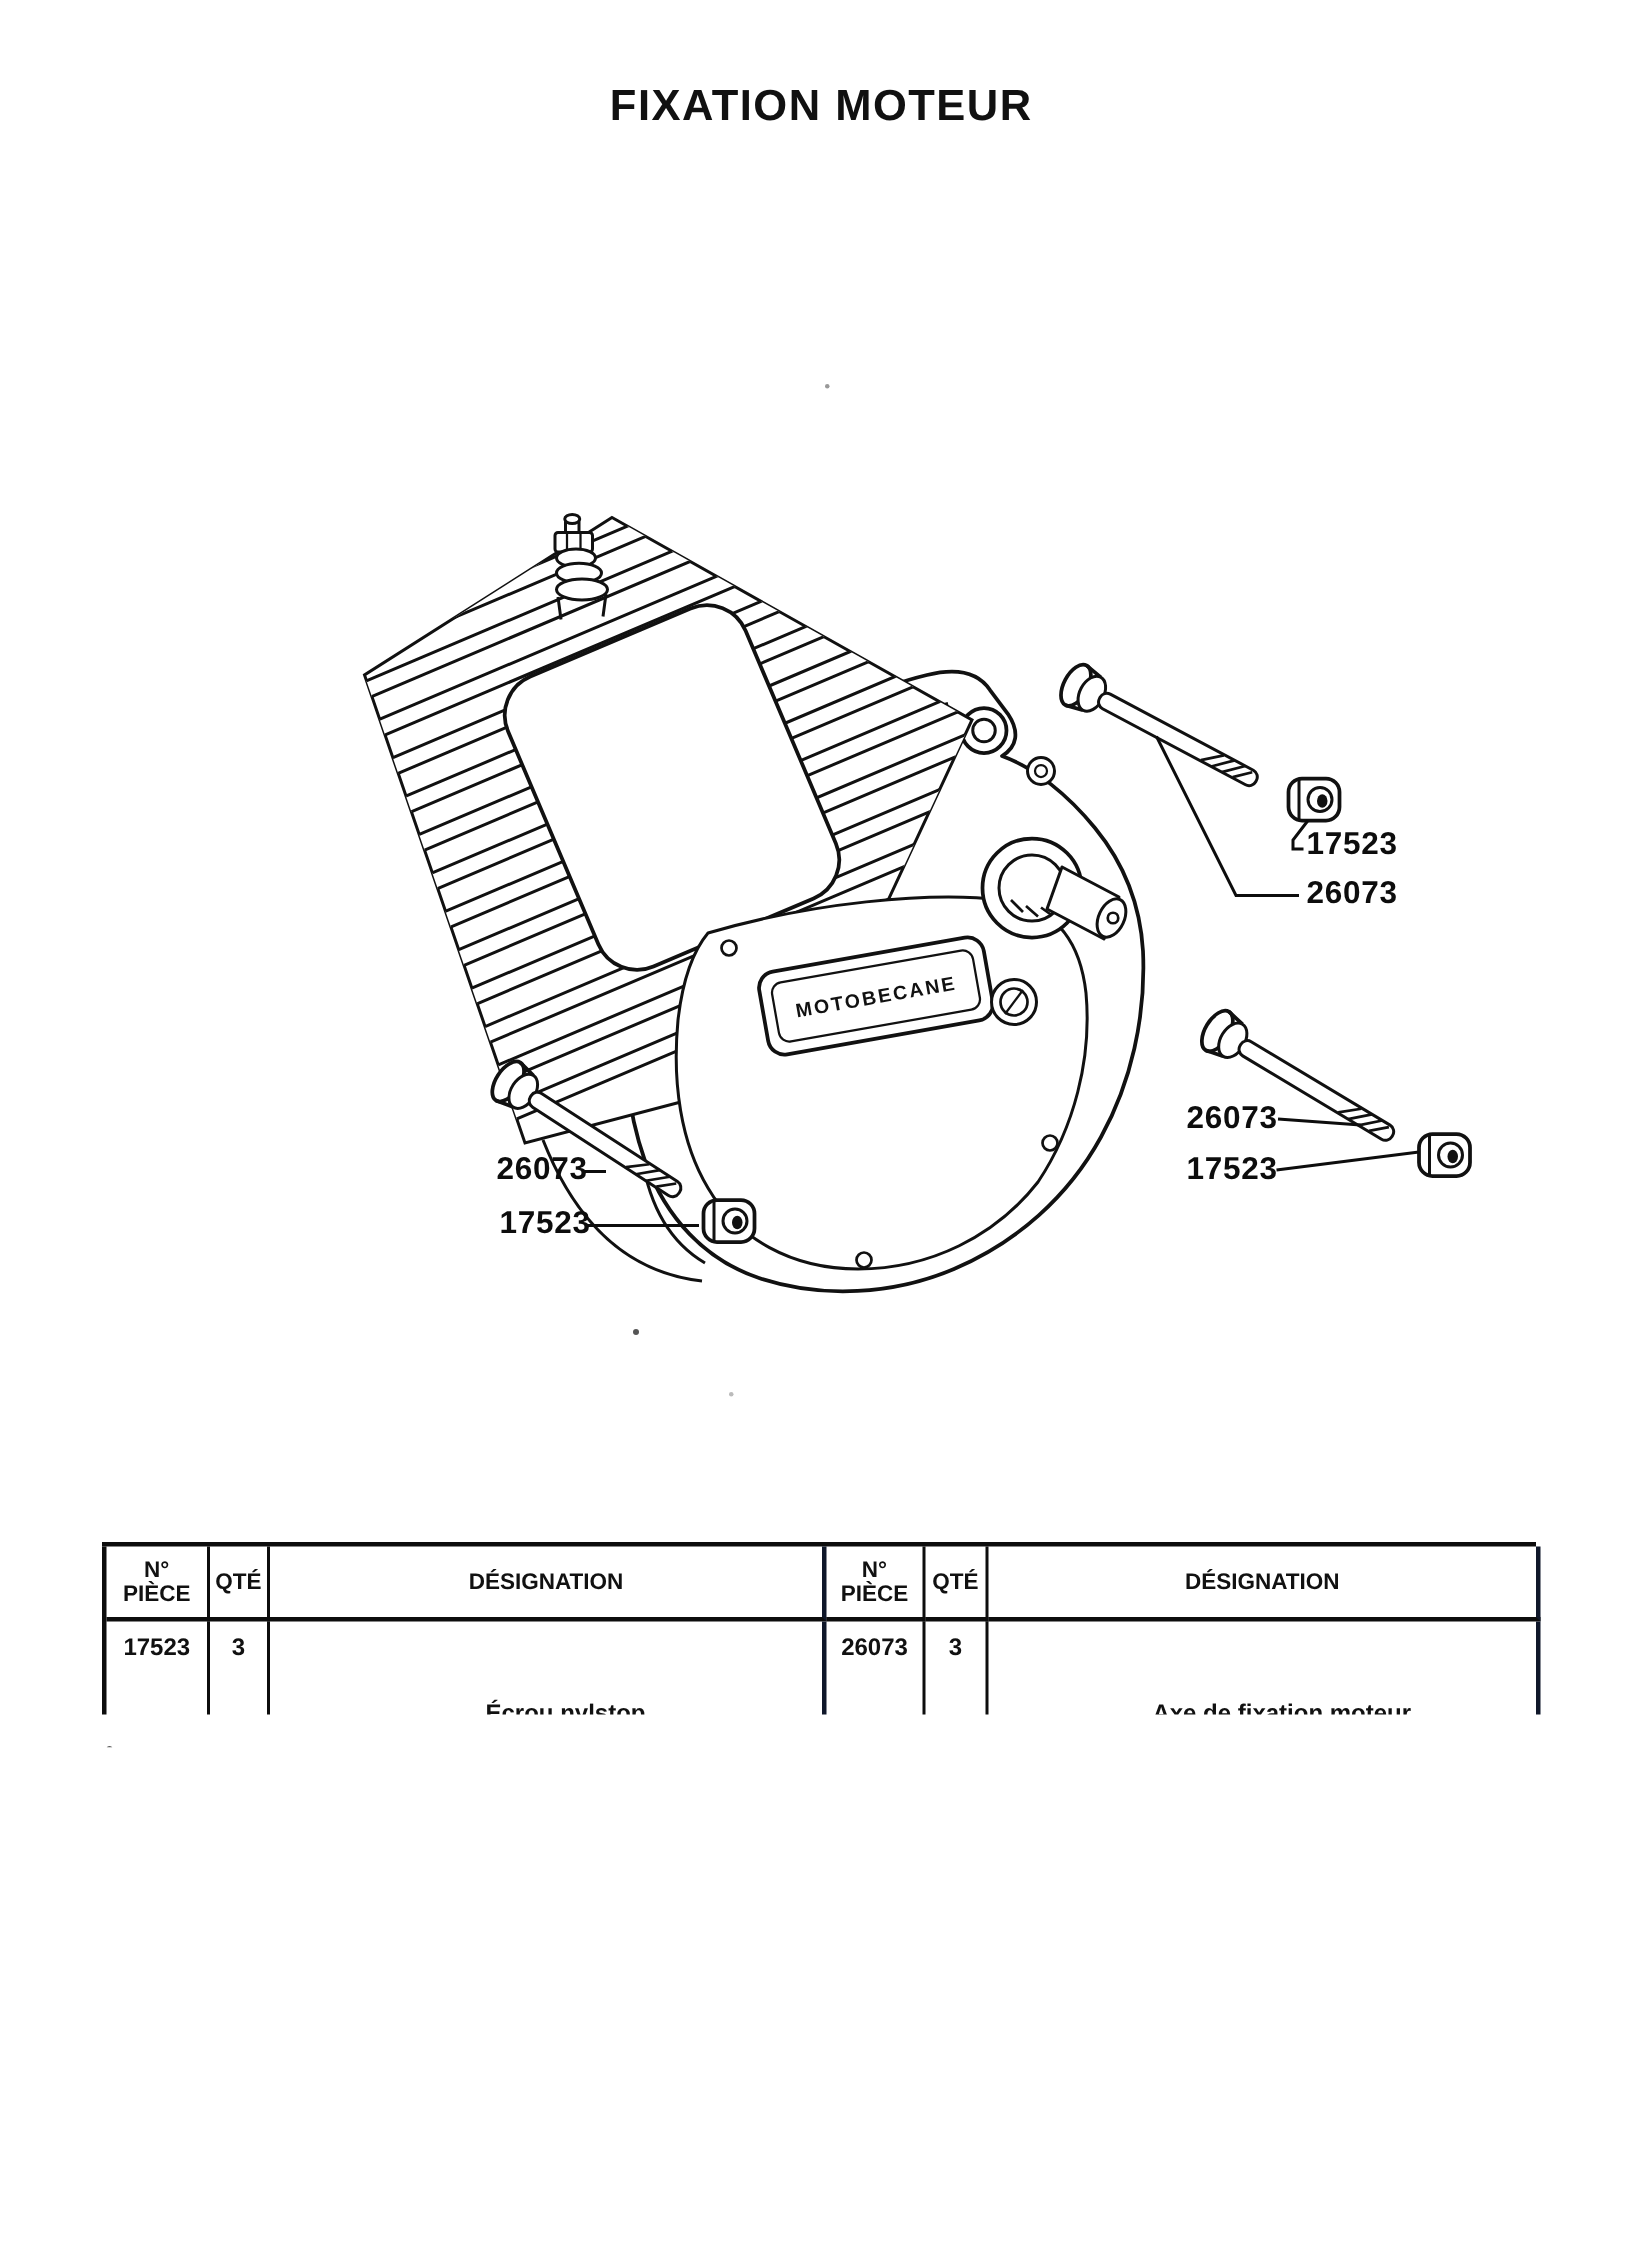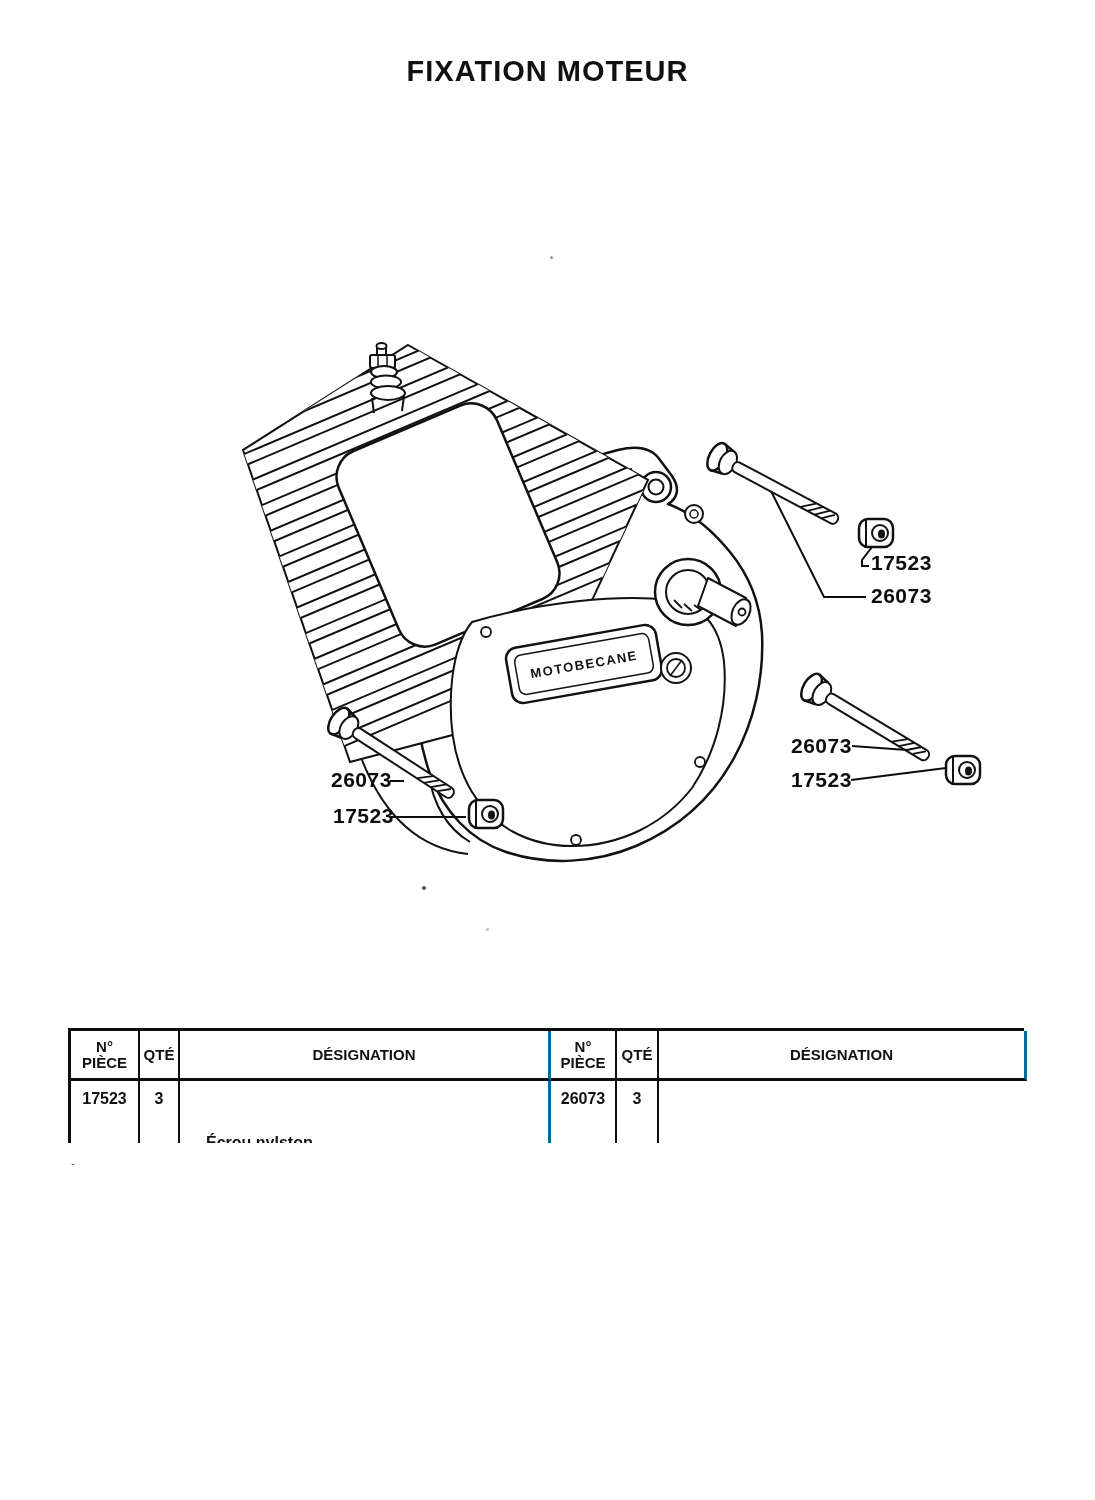--- a/index.html
+++ b/index.html
@@ -18,21 +18,21 @@
   
   .parts-table{
     position:absolute;left:68px;top:1028px;width:956px;display:flex;
     border-top:3px solid #0d0d0d;
   }
   .half{display:grid;grid-template-rows:50px 62px;}
   .half1{grid-template-columns:69px 40px 371px;border-left:3px solid #0d0d0d;}
   .half2{grid-template-columns:66px 42px 368px;}
   .cell{box-sizing:border-box;overflow:hidden;}
   .v2{border-right:2px solid #0d0d0d;}
-  .v3{border-right:3px solid #0369a1;}
+  .v3{border-right:3px solid #0f172a;text-align:center;}
   .hcell{
     border-bottom:3px solid #0d0d0d;display:flex;flex-direction:column;
     align-items:center;justify-content:center;font-weight:bold;font-size:15px;line-height:16px;
   }
   .bcell{padding-top:7px;font-weight:bold;font-size:16px;line-height:22px;}
   .num{text-align:center;}
   .desig{padding-left:26px;white-space:pre;}
   .pagenum{position:absolute;left:47px;top:1422px;font-size:23px;font-weight:bold;}
   .speck{position:absolute;border-radius:50%;background:#555;}
 </style>
@@ -228,18 +228,22 @@
     </div>
     <div class="half half2">
       <div class="cell hcell v2">
         <span>N°</span>
         <span>PIÈCE</span>
       </div>
       <div class="cell hcell v2">QTÉ</div>
       <div class="cell hcell v3">DÉSIGNATION</div>
       <div class="cell bcell num v2">26073</div>
       <div class="cell bcell num v2">3</div>
+      <div class="cell bcell desig v3">
+        <div>Axe de fixation moteur</div>
+        
+      </div>
     </div>
   </div>
 
   <div class="pagenum">11</div>
 
 </div>
 
 </body></html>

